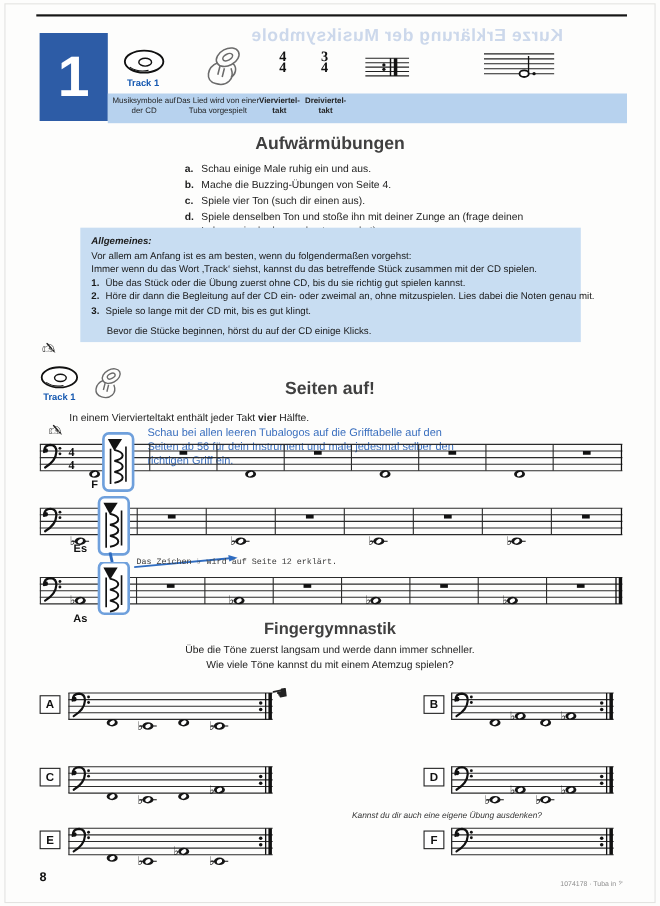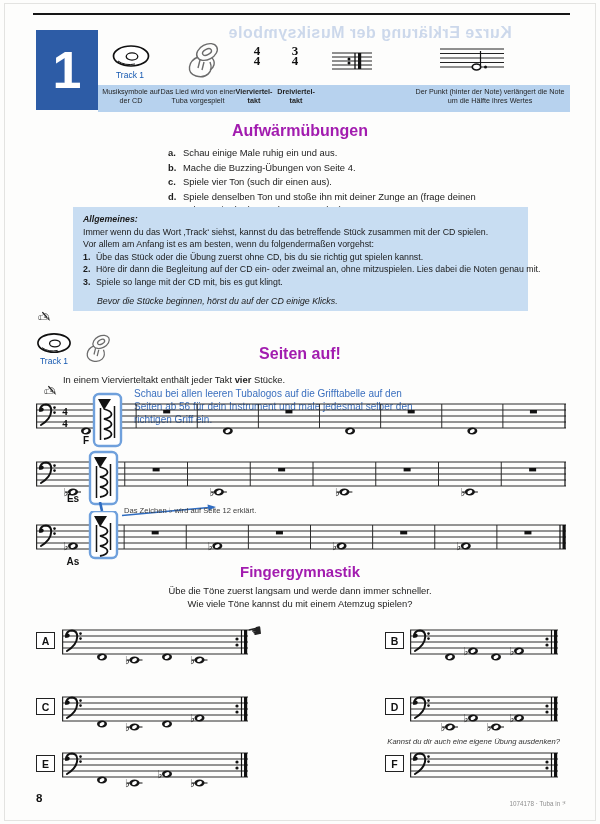--- a/index.html
+++ b/index.html
@@ -9,42 +9,42 @@
   #scan-frame{position:absolute;left:4px;top:3px;right:4px;bottom:3px;border:1px solid #e3e3e1;pointer-events:none;}
   #top-rule{left:33px;top:13px;width:537px;height:2px;background:#161616;}
   #ghost-heading{left:170px;top:24px;width:400px;text-align:center;font-weight:bold;font-size:16px;
       color:#ccd8eb;transform:scale(-1,1);filter:blur(.5px);letter-spacing:.5px;}
   #lesson-box{left:36px;top:30px;width:62px;height:80px;background:#2d5ca6;display:flex;align-items:center;justify-content:center;}
   #lesson-box span{color:#fff;font-size:52px;font-weight:bold;line-height:1;}
   #legend-band{left:98px;top:85px;width:472px;height:27px;background:#b7d2ee;}
   .legend{top:87px;font-size:7.2px;line-height:1.3;text-align:center;color:#1f1f1f;}
   .legend b{display:block;font-weight:bold;}
   .legend .inlinetxt{display:block;}
-  .tracklbl{color:#1558b0;font-weight:normal;font-size:8.5px;text-align:center;}
+  .tracklbl{color:#1558b0;font-weight:bold;font-size:8.5px;text-align:center;}
   .tsig{font-family:"Liberation Serif",serif;font-weight:bold;font-size:13px;line-height:10px;text-align:center;width:16px;color:#111;}
-  h1.sec{position:absolute;left:0;right:0;text-align:center;font-size:16px;font-weight:bold;color:#a21caf;margin:0;}
+  h1.sec{position:absolute;left:0;right:0;text-align:center;font-size:16px;font-weight:bold;color:#404040;margin:0;}
   .body-txt{font-size:9.4px;line-height:1.4;}
   #warmup-list{left:168px;top:146px;width:346px;}
   #warmup-list .row{display:flex;margin-bottom:1.5px;}
   #warmup-list .let{font-weight:bold;width:15px;flex:none;}
   #warmup-list .txt{width:324px;}
   #info-box{left:73px;top:207px;width:455px;height:104px;background:#c8ddf2;padding:6px 10px 0 10px;box-sizing:border-box;
             font-size:8.8px;line-height:1.43;color:#1a1a1a;}
   #info-box .ttl{font-weight:bold;font-style:italic;}
   #info-box .step{display:flex;white-space:nowrap;}
   #info-box .step .n{font-weight:bold;width:13px;flex:none;}
-  #info-box .note{font-style:italic;margin-top:7px;margin-left:14px;}
+  #info-box .note{margin-top:7px;margin-left:14px;}
   .hand{font-family:"DejaVu Sans",sans-serif;color:#222;position:absolute;}
   .flip{transform:scale(-1,1);display:inline-block;}
   #tip-text{left:134px;top:387px;width:296px;color:#3a6fbe;font-size:10px;line-height:1.32;}
   .staffwrap{position:absolute;}
-  #flat-note-text{left:124px;top:506px;font-size:7.6px;color:#3c3c3c;font-family:Liberation Sans, sans-serif;}
+  #flat-note-text{left:124px;top:506px;font-size:7.6px;color:#3c3c3c;font-family:Liberation Mono, monospace;}
   .exletter{width:17px;height:15px;border:1.6px solid #222;display:flex;align-items:center;justify-content:center;
             font-weight:bold;font-size:10.5px;background:#fff;color:#111;}
-  #question-text{left:320px;top:737px;width:240px;text-align:right;font-style:italic;font-size:7.6px;color:#333;}
+  #question-text{left:320px;top:737px;width:240px;text-align:left;font-style:italic;font-size:7.6px;color:#333;}
   #page-num{left:36px;top:792px;font-weight:bold;font-size:11.5px;color:#111;}
   #footer-right{left:406px;top:800px;width:160px;text-align:right;font-size:6.3px;color:#8f8f8f;}
   .ctr{left:0;right:0;text-align:center;}
   svg{display:block;}
 </style>
 </head>
 <body>
 
 <div id="page">
   <div id="scan-frame"></div>
@@ -117,24 +117,20 @@
       <span class="inlinetxt">Das Lied wird von einer Tuba vorgespielt</span>
   </div>
   <div class="abs legend" style="left:230px;width:48px">
     <b>Vierviertel-takt</b>
       <span class="inlinetxt"></span>
   </div>
   <div class="abs legend" style="left:272px;width:48px">
     <b>Dreiviertel-takt</b>
       <span class="inlinetxt"></span>
   </div>
-  <div class="abs legend" style="left:414px;width:152px">
-    <b></b>
-      <span class="inlinetxt">Der Punkt (hinter der Note) verlängert die Note um die Hälfte ihres Wertes</span>
-  </div>
 
   <h1 class="sec" style="top:122px">Aufwärmübungen</h1>
   <div class="abs body-txt" id="warmup-list">
     <div class="row">
         <span class="let">a.</span>
         <span class="txt">Schau einige Male ruhig ein und aus.</span>
       </div>
     <div class="row">
         <span class="let">b.</span>
         <span class="txt">Mache die Buzzing-Übungen von Seite 4.</span>
@@ -144,22 +140,22 @@
         <span class="txt">Spiele vier Ton (such dir einen aus).</span>
       </div>
     <div class="row">
         <span class="let">d.</span>
         <span class="txt">Spiele denselben Ton und stoße ihn mit deiner Zunge an (frage deinen Lehrer, wie du das am besten machst).</span>
       </div>
   </div>
 
   <div class="abs" id="info-box">
     <div class="ttl">Allgemeines:</div>
+    <div>Vor allem am Anfang ist es am besten, wenn du folgendermaßen vorgehst:</div>
     <div style="white-space:nowrap">Immer wenn du das Wort ‚Track‘ siehst, kannst du das betreffende Stück zusammen mit der CD spielen.</div>
-    <div>Vor allem am Anfang ist es am besten, wenn du folgendermaßen vorgehst:</div>
     <div class="step">
         <span class="n">1.</span>
         <span>Übe das Stück oder die Übung zuerst ohne CD, bis du sie richtig gut spielen kannst.</span>
       </div>
     <div class="step">
         <span class="n">2.</span>
         <span>Höre dir dann die Begleitung auf der CD ein- oder zweimal an, ohne mitzuspielen. Lies dabei die Noten genau mit.</span>
       </div>
     <div class="step">
         <span class="n">3.</span>
@@ -178,21 +174,21 @@
   <svg class="abs" style="left:76px;top:334px" width="36" height="30" viewBox="0 0 44 38">
     <g fill="none" stroke="#6b6b6b" stroke-width="1.6">
       <ellipse cx="31" cy="10" rx="11" ry="7.5" transform="rotate(-28 31 10)"></ellipse>
       <ellipse cx="31" cy="10" rx="4.8" ry="2.8" transform="rotate(-28 31 10)"></ellipse>
       <path d="M22 15 C 12 19, 10 31, 20 34 C 30 37, 38 30, 34 20"></path>
       <path d="M24 18 l-2 8 M 28 20 l-2 8"></path>
     </g>
   </svg>
   <h1 class="sec" style="top:345px">Seiten auf!</h1>
   <div class="abs body-txt" style="left:63px;top:373px">
-    <span>In einem Viervierteltakt enthält jeder Takt </span><b>vier</b><span> Stücke.</span>
+    <span>In einem Viervierteltakt enthält jeder Takt </span><b>vier</b><span> Hälfte.</span>
   </div>
   <span class="hand flip" style="left:44px;top:382px;font-size:15px">✍</span>
   <div class="abs" id="tip-text">Schau bei allen leeren Tubalogos auf die Grifftabelle auf den Seiten ab 56 für dein Instrument und male jedesmal selber den richtigen Griff ein.</div>
 
   <div class="abs staffwrap" style="left:36px;top:390px">
       <svg width="530" height="66" viewBox="0 0 530 66">
         <line x1="0" y1="14" x2="530" y2="14" stroke="#2b2b2b" stroke-width="1"></line>
         <line x1="0" y1="20" x2="530" y2="20" stroke="#2b2b2b" stroke-width="1"></line>
         <line x1="0" y1="26" x2="530" y2="26" stroke="#2b2b2b" stroke-width="1"></line>
         <line x1="0" y1="32" x2="530" y2="32" stroke="#2b2b2b" stroke-width="1"></line>

